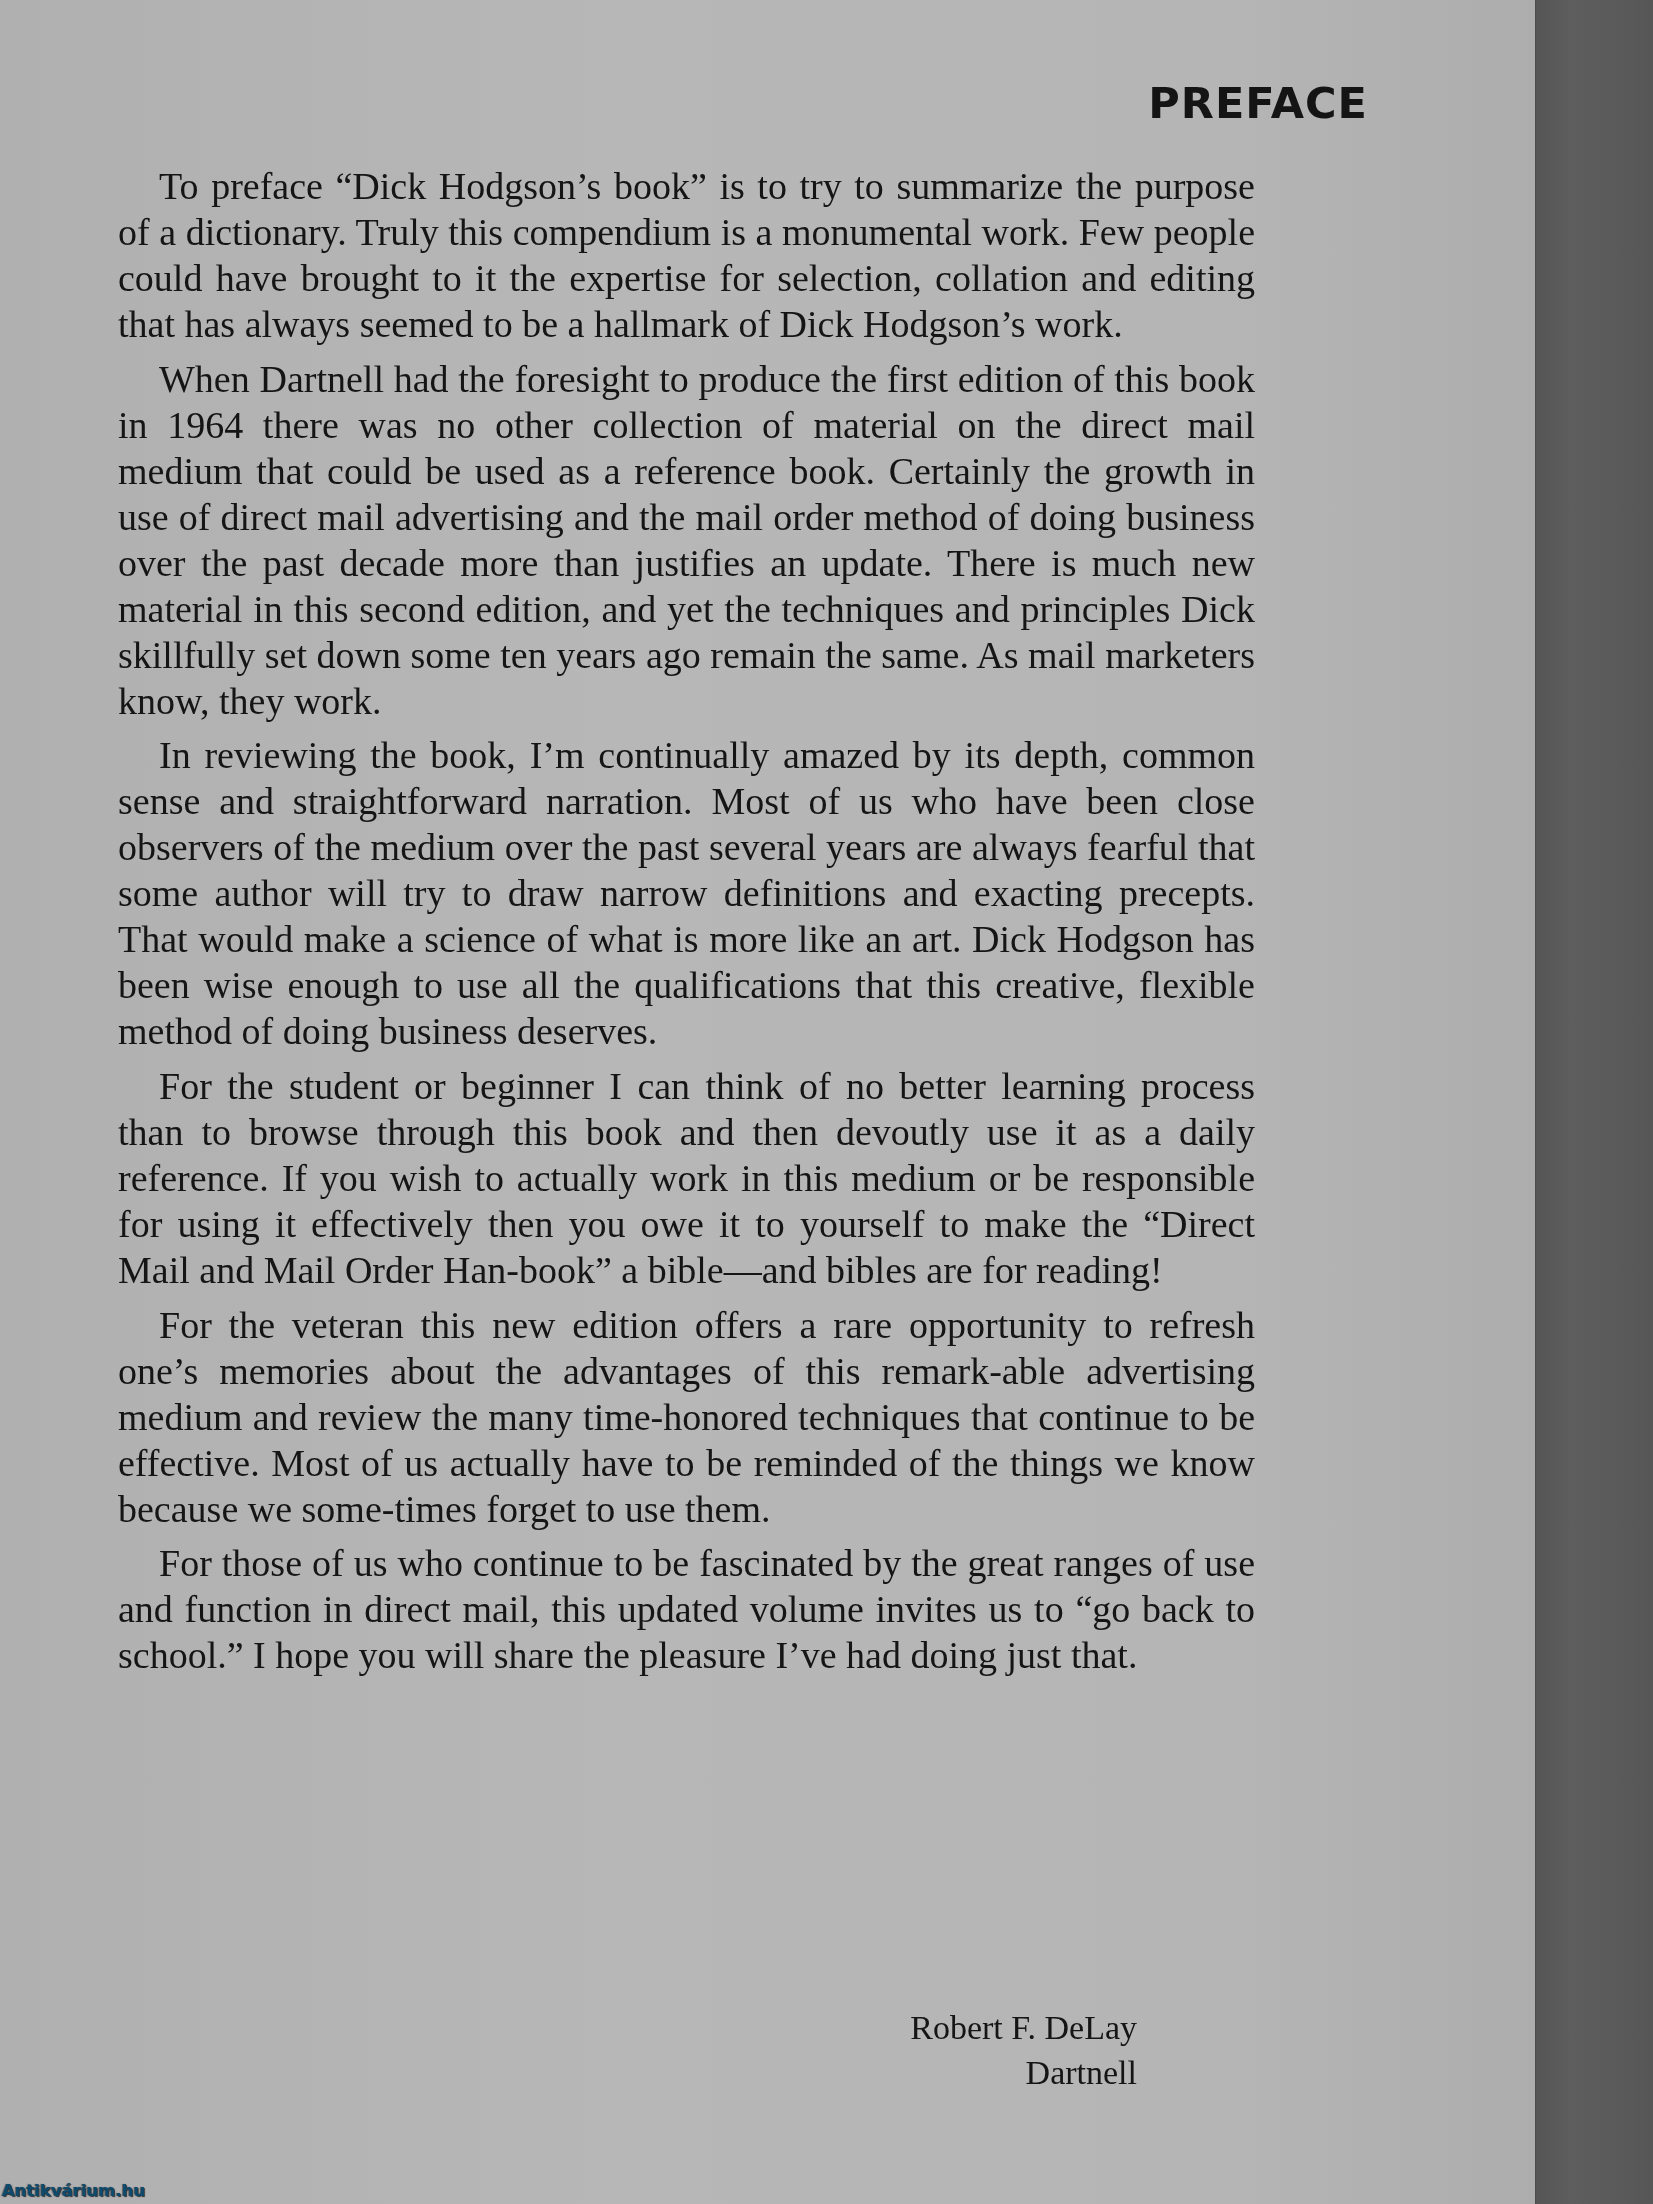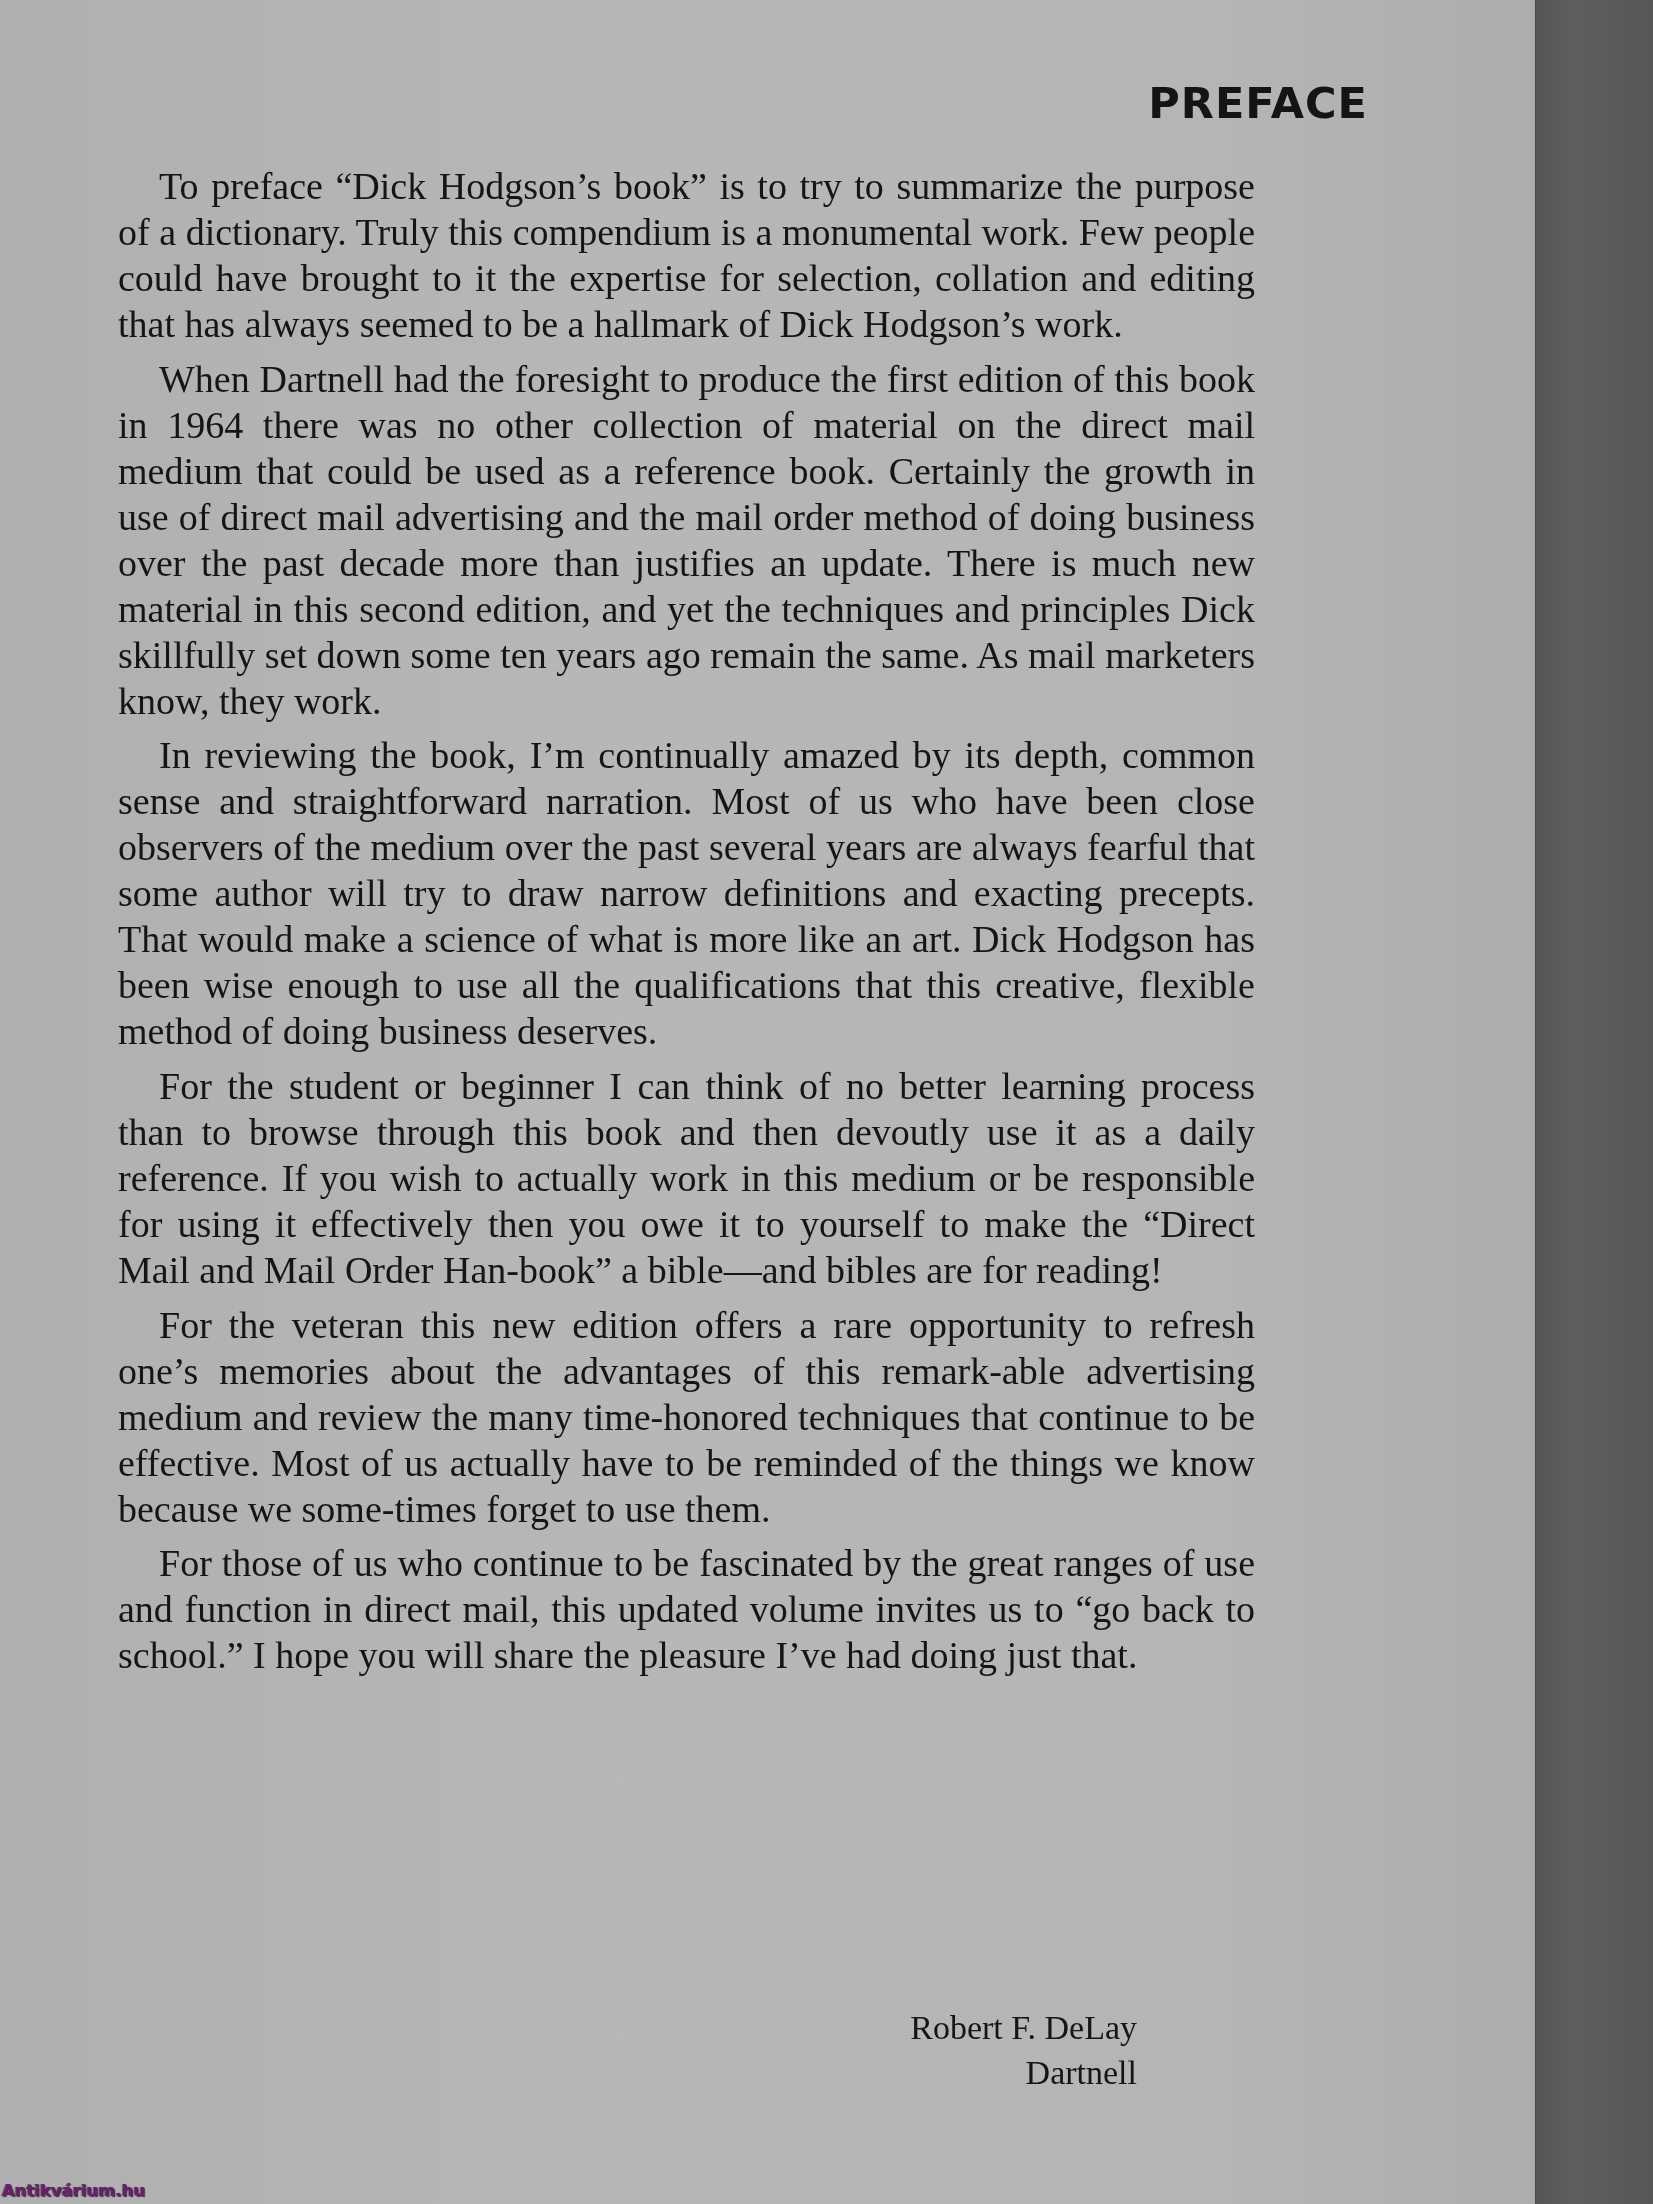--- a/index.html
+++ b/index.html
@@ -72,21 +72,21 @@
     .sig-line {
       display: block;
     }
     .watermark {
       position: absolute;
       left: 1.9px;
       top: 2181px;
       font-family: "DejaVu Sans", sans-serif;
       font-weight: bold;
       font-size: 16.5px;
-      color: #701a75;
+      color: #0c4a6e;
       text-shadow: 1px 1px 1px #333, -1px 0 1px #555;
     }
   </style>
 </head>
 <body>
 
 <div class="page">
   <div class="title">PREFACE</div>
 
   <div class="body-text">

